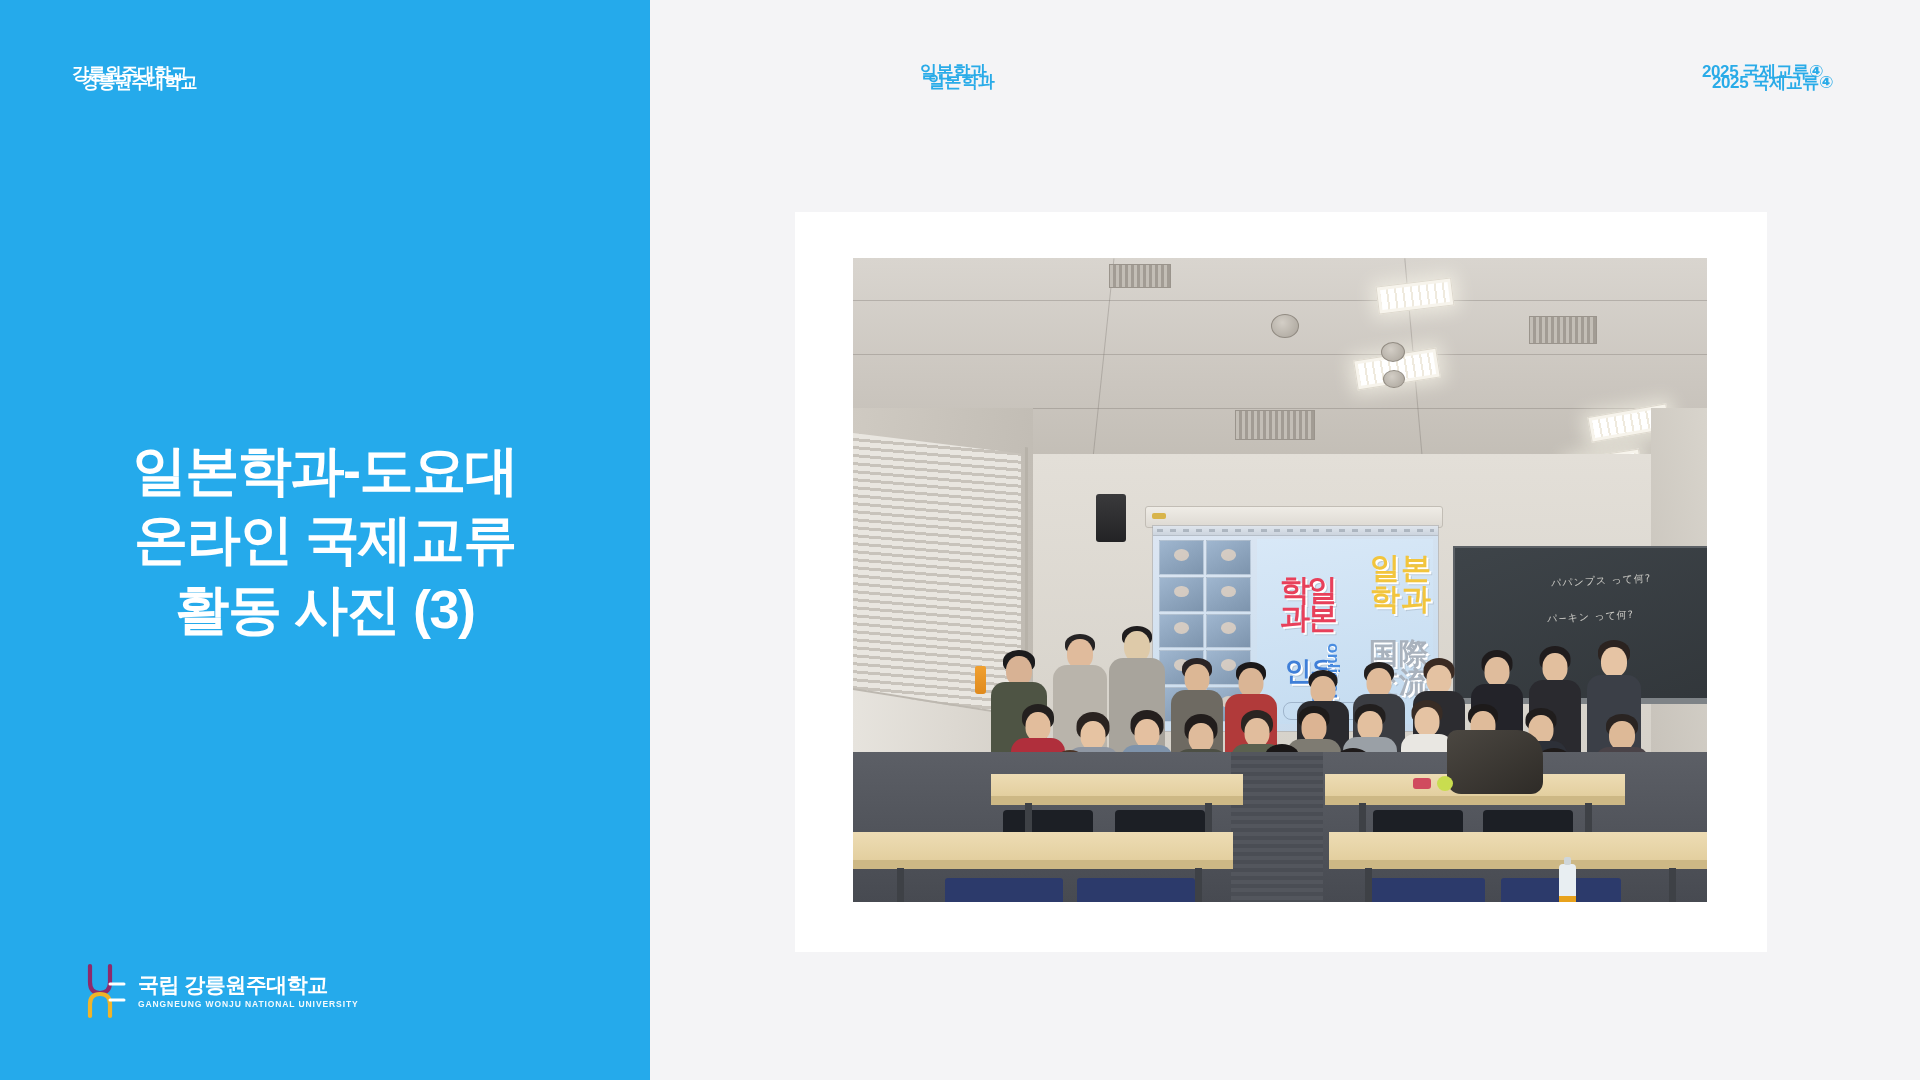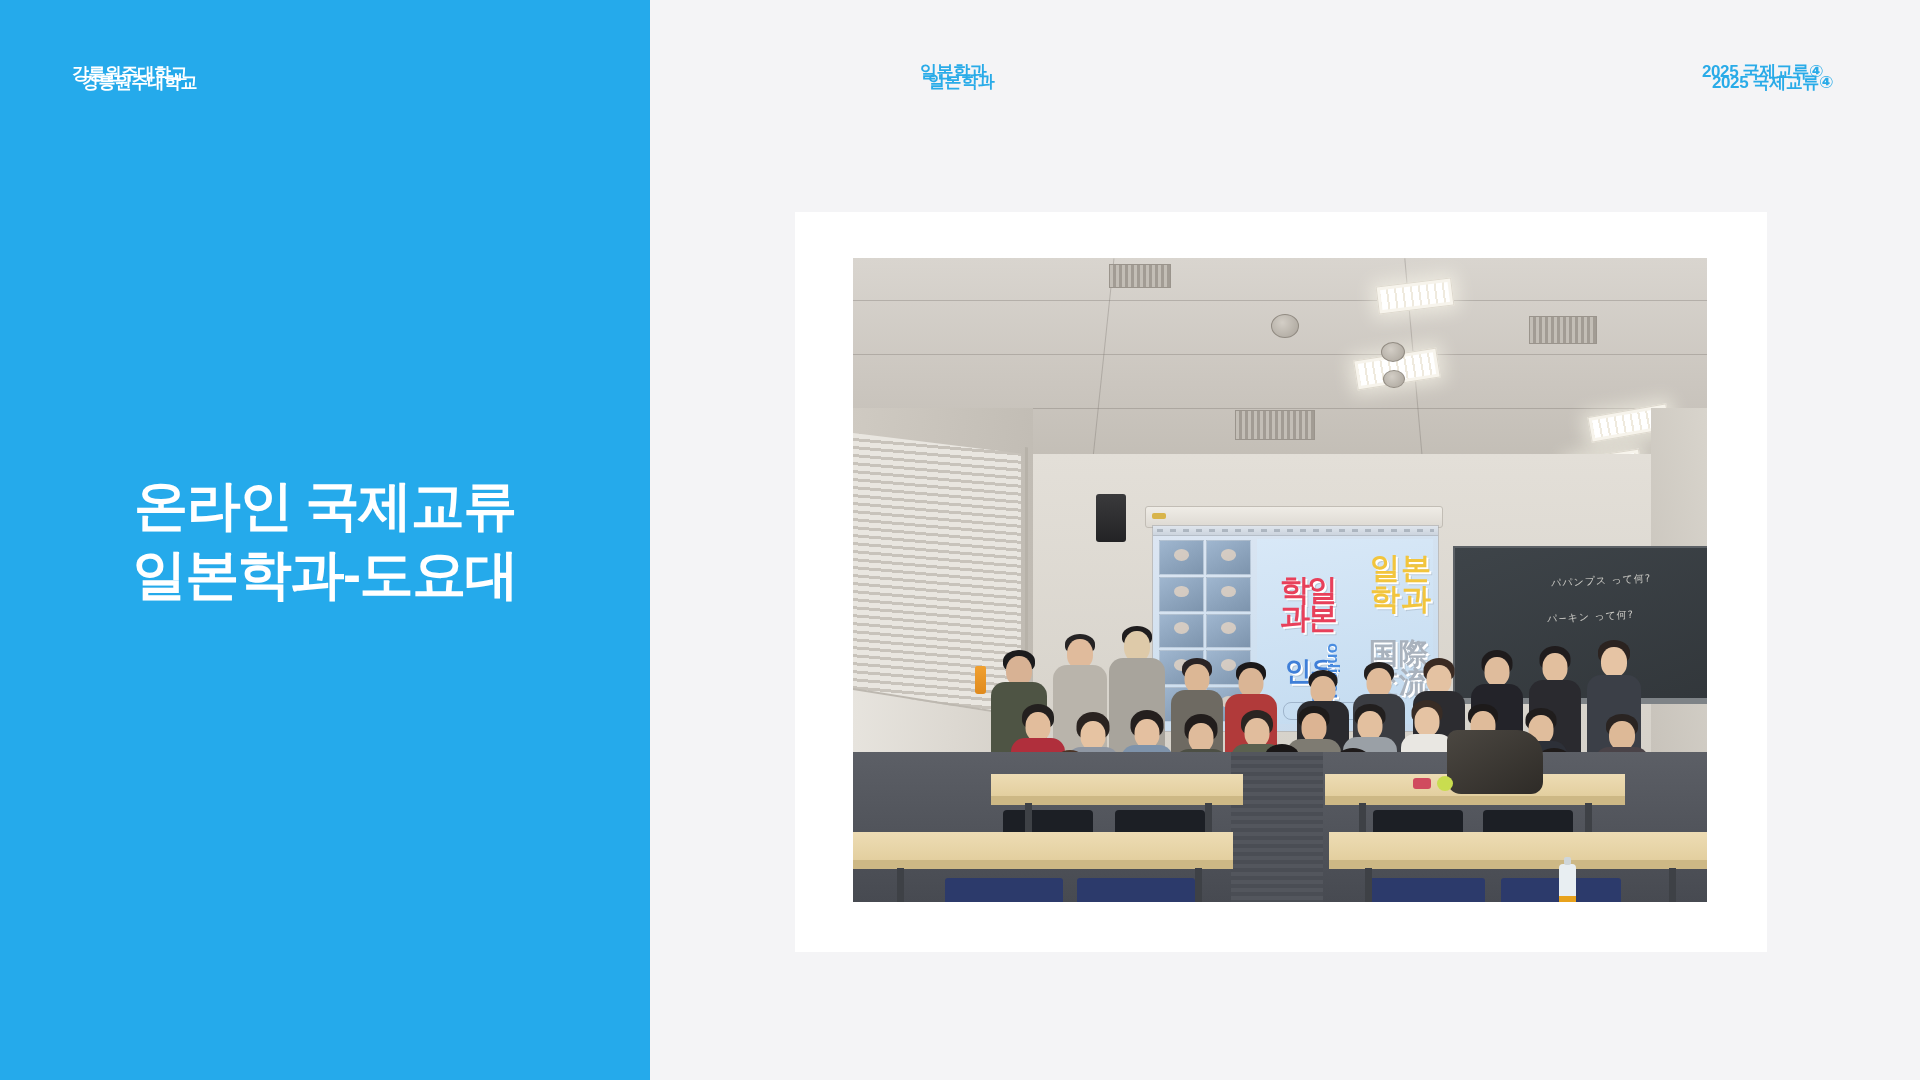--- a/index.html
+++ b/index.html
@@ -404,24 +404,37 @@
 <div id="slide">
 
   <div class="left-panel">
 
     <div class="brand-header">
       <span class="layer a">강릉원주대학교</span>
       <span class="layer b">강릉원주대학교</span>
     </div>
 
     <div class="title-block">
+      <div class="title-line">일본학과-도요대</div>
       <div class="title-line">온라인 국제교류</div>
-      <div class="title-line">일본학과-도요대</div>
+      <div class="title-line">활동 사진 (3)</div>
     </div>
 
+    <div class="uni-logo">
+      <svg class="uni-mark" viewBox="0 0 46 62">
+        <path d="M10 6 L10 22 Q10 33 20 33 Q30 33 30 22 L30 6" fill="none" stroke="#8e2a6b" stroke-width="4.2" stroke-linecap="round"></path>
+        <path d="M10 56 L10 44 Q10 34 20 34 Q30 34 30 44 L30 56" fill="none" stroke="#f0b429" stroke-width="4.2" stroke-linecap="round"></path>
+        <line x1="30" y1="24" x2="44" y2="24" stroke="#ffffff" stroke-width="3" stroke-linecap="round"></line>
+        <line x1="30" y1="40" x2="44" y2="40" stroke="#ffffff" stroke-width="3" stroke-linecap="round"></line>
+      </svg>
+      <div class="uni-wordmark">
+        <span class="uni-ko">국립 강릉원주대학교</span>
+        <span class="uni-en">GANGNEUNG WONJU NATIONAL UNIVERSITY</span>
+      </div>
+    </div>
   </div>
 
   <div class="hdr-doubled hdr-center">
     <span class="layer a">일본학과</span>
     <span class="layer b">일본학과</span>
   </div>
 
   <div class="hdr-doubled hdr-right">
     <span class="layer a">2025 국제교류④</span>
     <span class="layer b">2025 국제교류④</span>

